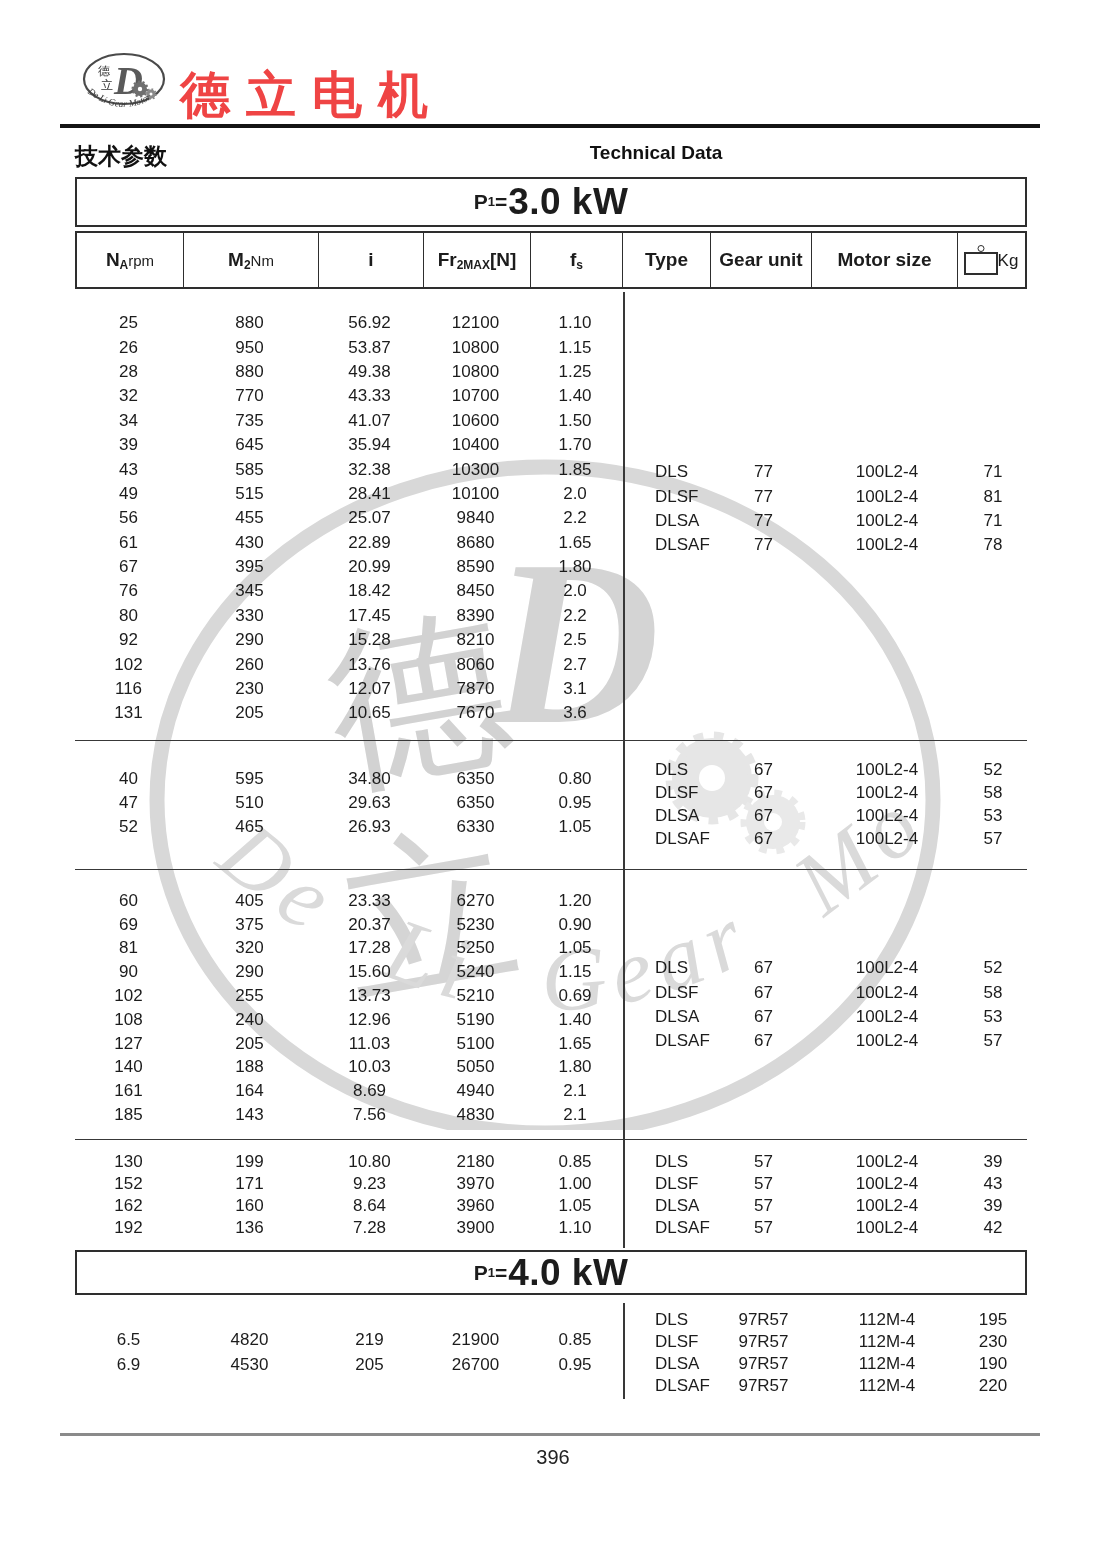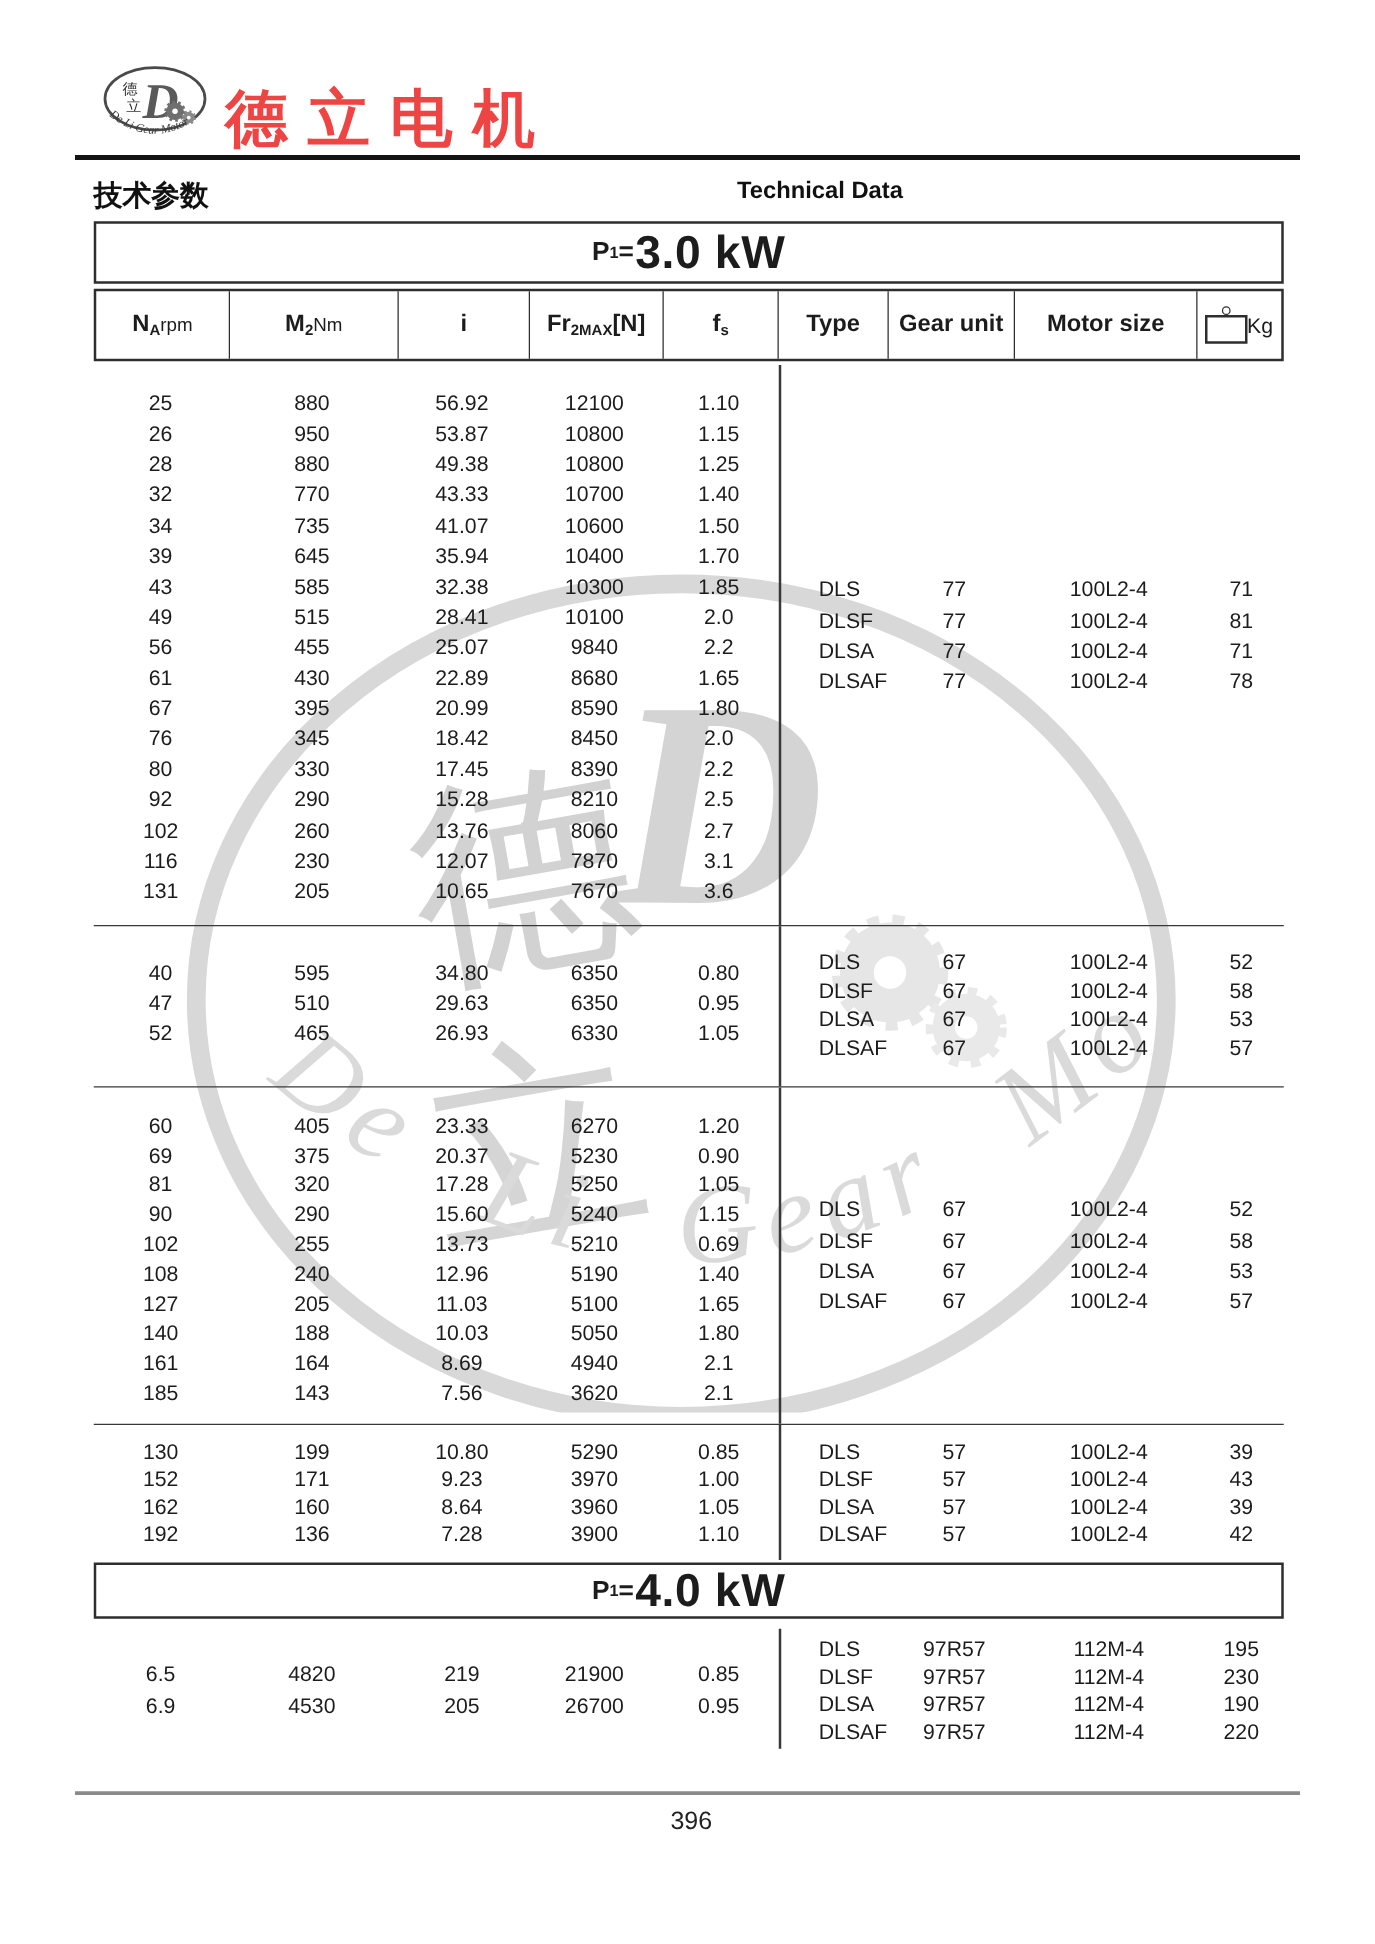--- a/index.html
+++ b/index.html
@@ -408,21 +408,21 @@
             <div class="dc lc0">161</div>
             <div class="dc lc1">164</div>
             <div class="dc lc2">8.69</div>
             <div class="dc lc3">4940</div>
             <div class="dc lc4">2.1</div>
           </div>
           <div class="lrow">
             <div class="dc lc0">185</div>
             <div class="dc lc1">143</div>
             <div class="dc lc2">7.56</div>
-            <div class="dc lc3">3620</div>
+            <div class="dc lc3">4830</div>
             <div class="dc lc4">2.1</div>
           </div>
         </div>
       <div class="block-divider"></div>
       <div class="block-right">
           <div class="rrow">
             <div class="dc rc0">DLS</div>
             <div class="dc rc1">67</div>
             <div class="dc rc2">100L2-4</div>
             <div class="dc rc3">52</div>
@@ -447,21 +447,21 @@
           </div>
         </div>
     </div>
 
     <div class="block" style="top:1140px;height:108px;--lp:11px;--lrh:22px;--rp:11px;--rrh:22px;">
       <div class="block-left">
           <div class="lrow">
             <div class="dc lc0">130</div>
             <div class="dc lc1">199</div>
             <div class="dc lc2">10.80</div>
-            <div class="dc lc3">5290</div>
+            <div class="dc lc3">2180</div>
             <div class="dc lc4">0.85</div>
           </div>
           <div class="lrow">
             <div class="dc lc0">152</div>
             <div class="dc lc1">171</div>
             <div class="dc lc2">9.23</div>
             <div class="dc lc3">3970</div>
             <div class="dc lc4">1.00</div>
           </div>
           <div class="lrow">

